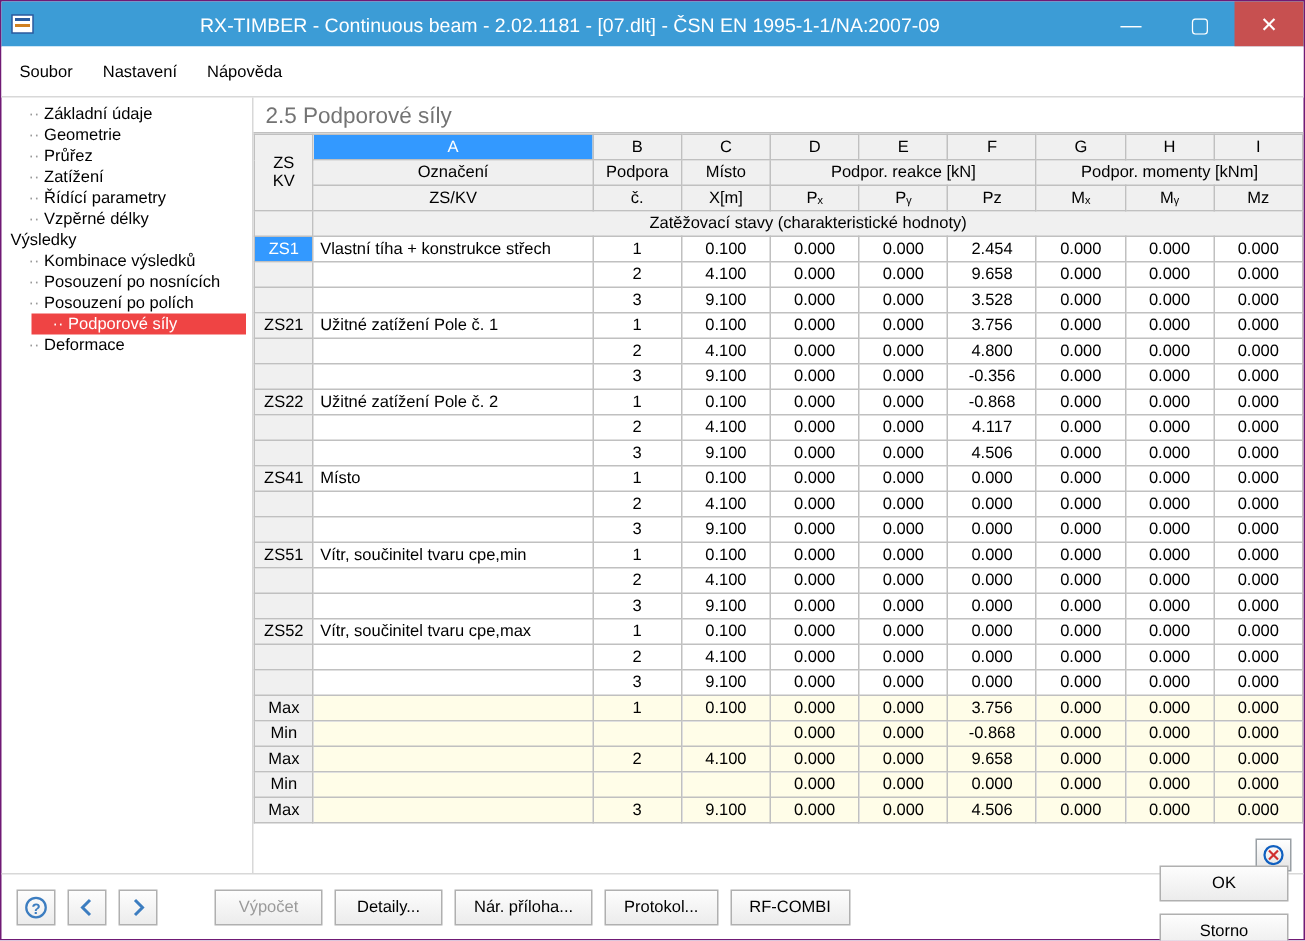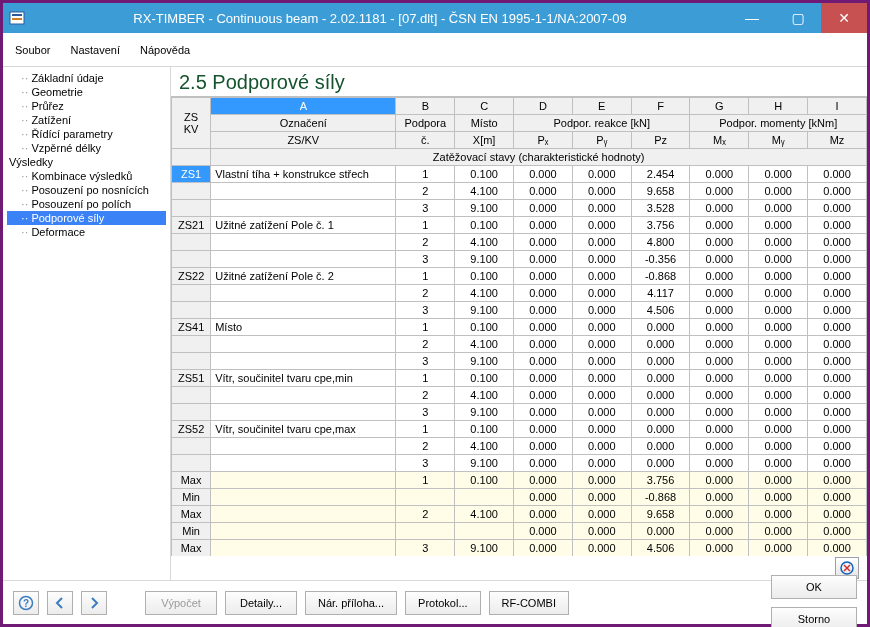--- a/index.html
+++ b/index.html
@@ -1,33 +1,33 @@
 <!DOCTYPE html>
 <html><head>
 <meta charset="utf-8">
 <style>
   * { box-sizing: border-box; }
   html, body { margin:0; padding:0; font-family: "Segoe UI", Tahoma, sans-serif; font-size:11px; background:#fff; }
-  .window { width:870px; height:627px; border:3px solid #701a75; background:#fff; display:flex; flex-direction:column; }
+  .window { width:870px; height:627px; border:1px solid #701a75; background:#fff; display:flex; flex-direction:column; }
   .titlebar { height:30px; background:#3c9cd6; color:#fff; display:flex; align-items:center; font-size:13px; }
   .titlebar .icon { width:28px; display:flex; align-items:center; justify-content:center; }
   .titlebar .title { flex:1; text-align:center; font-weight:400; }
   .titlebar .btns { display:flex; }
   .titlebar .btn { width:46px; height:30px; display:flex; align-items:center; justify-content:center; color:#fff; font-size:14px; }
   .titlebar .btn.close { background:#c75050; }
   .menubar { height:34px; background:#fff; border-bottom:1px solid #d8d8d8; display:flex; align-items:center; padding:0 4px; gap:4px; }
   .menubar .item { padding:2px 8px; }
   .body { flex:1; display:flex; min-height:0; }
   .nav { width:168px; border-right:1px solid #d8d8d8; padding:4px 4px; overflow:auto; }
   .nav .lvl0 { padding:1px 2px; }
   .nav .lvl1 { padding:1px 2px 1px 14px; position:relative; }
-  .nav .lvl1.sel { background:#3b82f6; color:#fff; }
+  .nav .lvl1.sel { background:#ef4444; color:#fff;margin-left:16px; }
   .nav .dots { color:#999; }
   .main { flex:1; display:flex; flex-direction:column; min-width:0; }
-  .main-title { font-size:20px; color:#14532d; padding:4px 8px 2px 8px; }
+  .main-title { font-size:15px; color:#737373; padding:4px 8px 2px 8px; }
   .grid-wrap { flex:1; overflow:auto; border-top:1px solid #c0c0c0; position:relative; }
   table.grid { border-collapse:collapse; width:100%; table-layout:fixed; }
   table.grid th, table.grid td { border:1px solid #c0c0c0; text-align:center; font-size:11px; height:17px; white-space:nowrap; overflow:hidden; padding:0 4px; }
   table.grid th { background:#f0f0f0; font-weight:400; }
   table.grid th.sel { background:#3399ff; color:#fff; }
   .num { text-align:right; }
   .lbl { text-align:left; }
   .rowhead { background:#f0f0f0; text-align:center; font-weight:400; }
   .rowhead.sel { background:#3399ff; color:#fff; }
   .group td { background:#f0f0f0; text-align:left; font-style:normal; }

